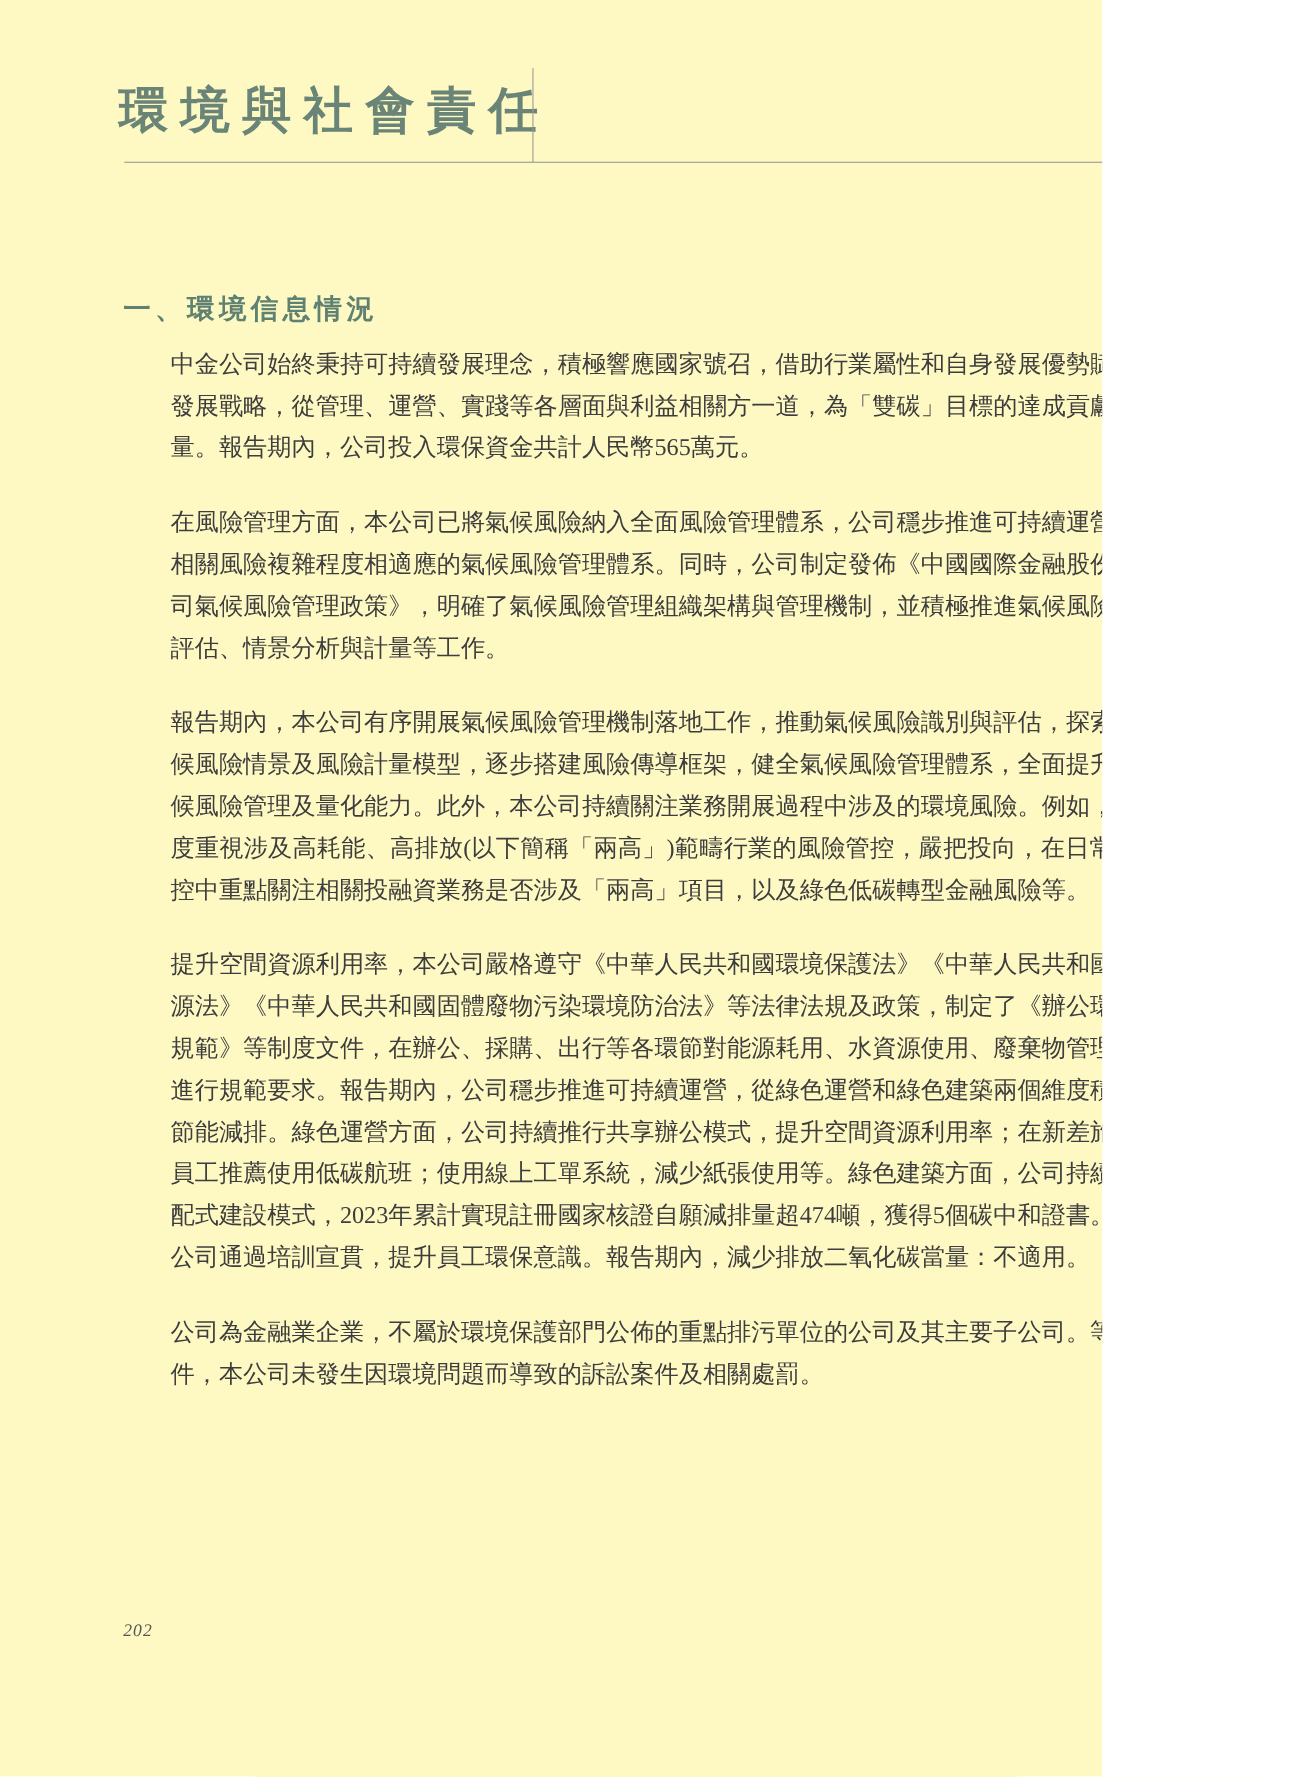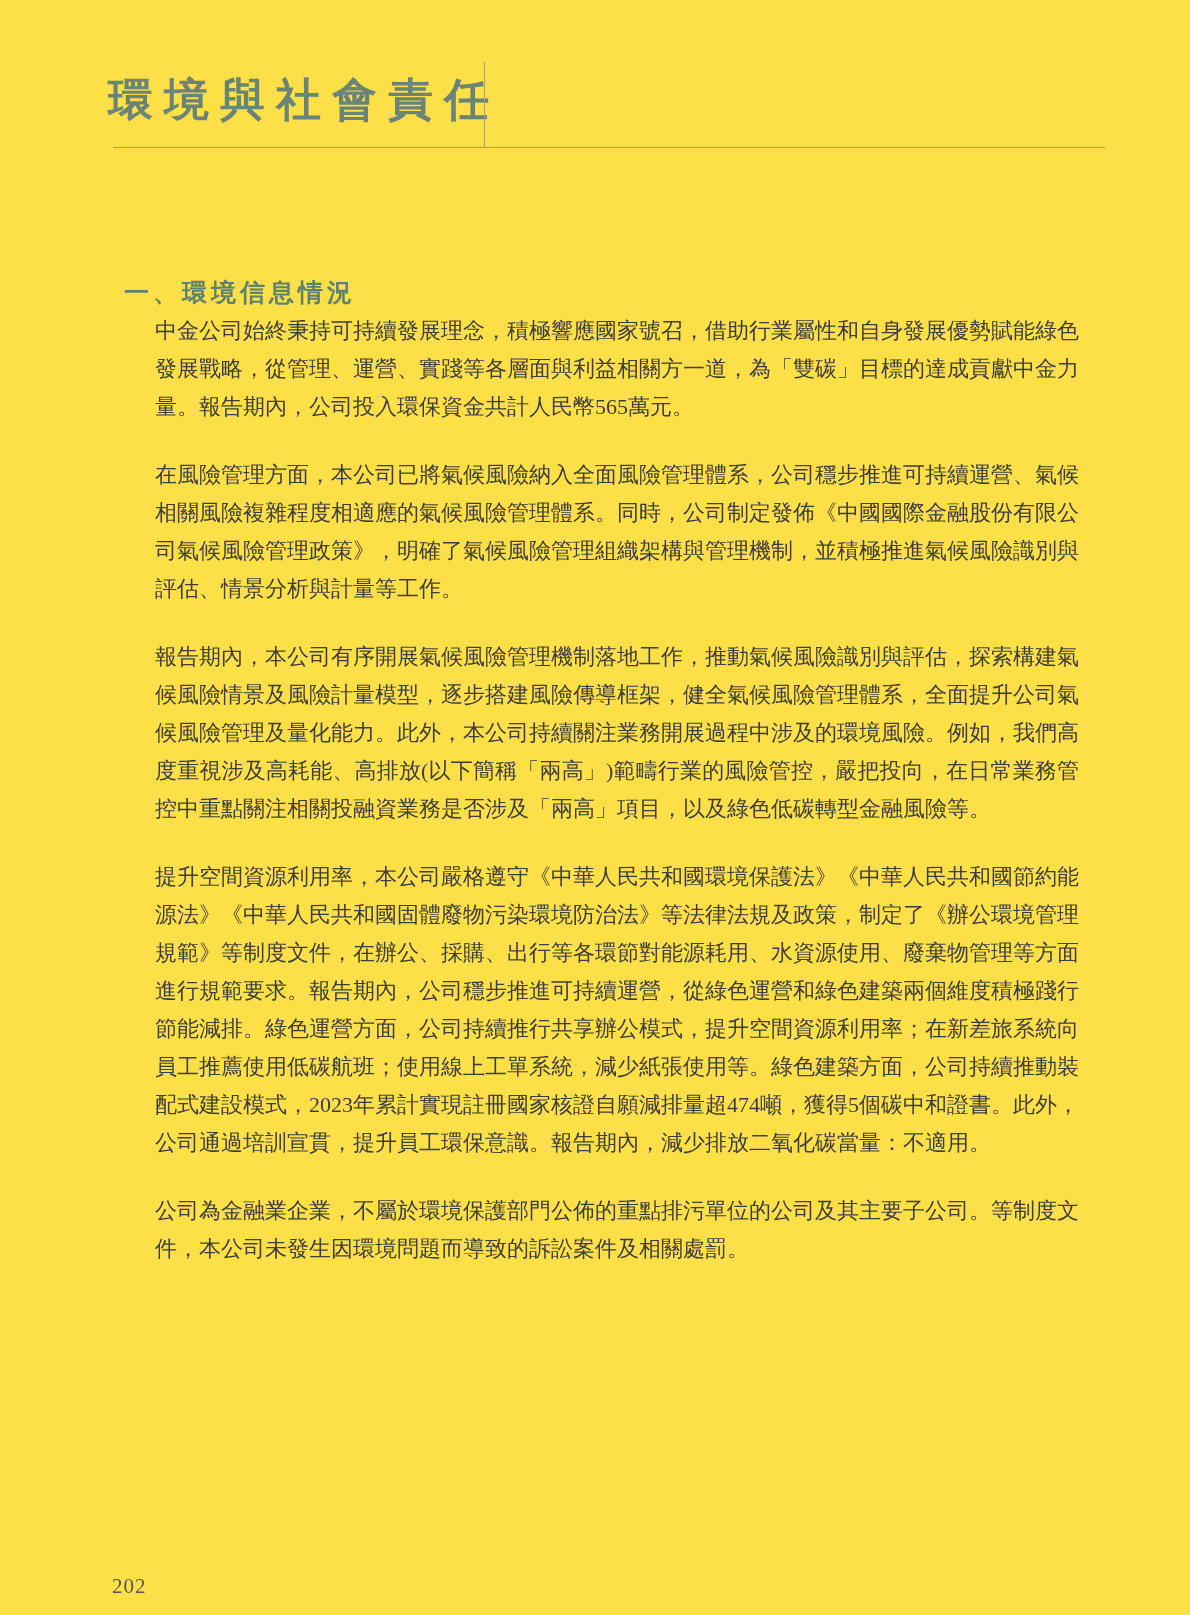--- a/index.html
+++ b/index.html
@@ -2,23 +2,23 @@
 <html lang="zh-Hant"><head>
 <meta charset="utf-8">
 <style>
   html, body {
     margin: 0;
     padding: 0;
     background: #ffffff;
   }
   .page {
     position: relative;
-    width: 1190px;
+    width: 1002px;
     height: 1615px;
-    background: #fde047;
+    background: #fef9c3;
     font-family: "Liberation Serif", "DejaVu Serif", serif;
     overflow: hidden;
   }
 
   
   .page-title {
     position: absolute;
     left: 108px;
     top: 70px;
     margin: 0;
@@ -44,21 +44,21 @@
     width: 992px;
     height: 1px;
     background: #9a9a9a;
   }
 
   
   .section-heading {
     position: absolute;
     left: 112px;
     top: 264px;
-    margin: 12px;
+    margin: 0;
     font-size: 25px;
     font-weight: 600;
     letter-spacing: 4px;
     color: #5f8172;
     font-family: "Liberation Sans", "DejaVu Sans", sans-serif;
     white-space: nowrap;
     text-align: center;
   }
 
   
@@ -76,25 +76,26 @@
     margin: 0 0 30px 0;
   }
   .content p .lead {
     font-weight: 400;
   }
 
   
   .page-number {
     position: absolute;
     left: 112px;
-    top: 1574px;
-    font-size: 21px;
+    top: 1474px;
+    font-size: 16px;
     color: #565656;
     font-family: "Liberation Serif", "DejaVu Serif", serif;
     letter-spacing: 1px;
+    font-style: italic;
   }
 </style>
 </head>
 <body>
 
 <div class="page">
 
   <h1 class="page-title">環境與社會責任</h1>
 
   <div class="header-vline"></div>

